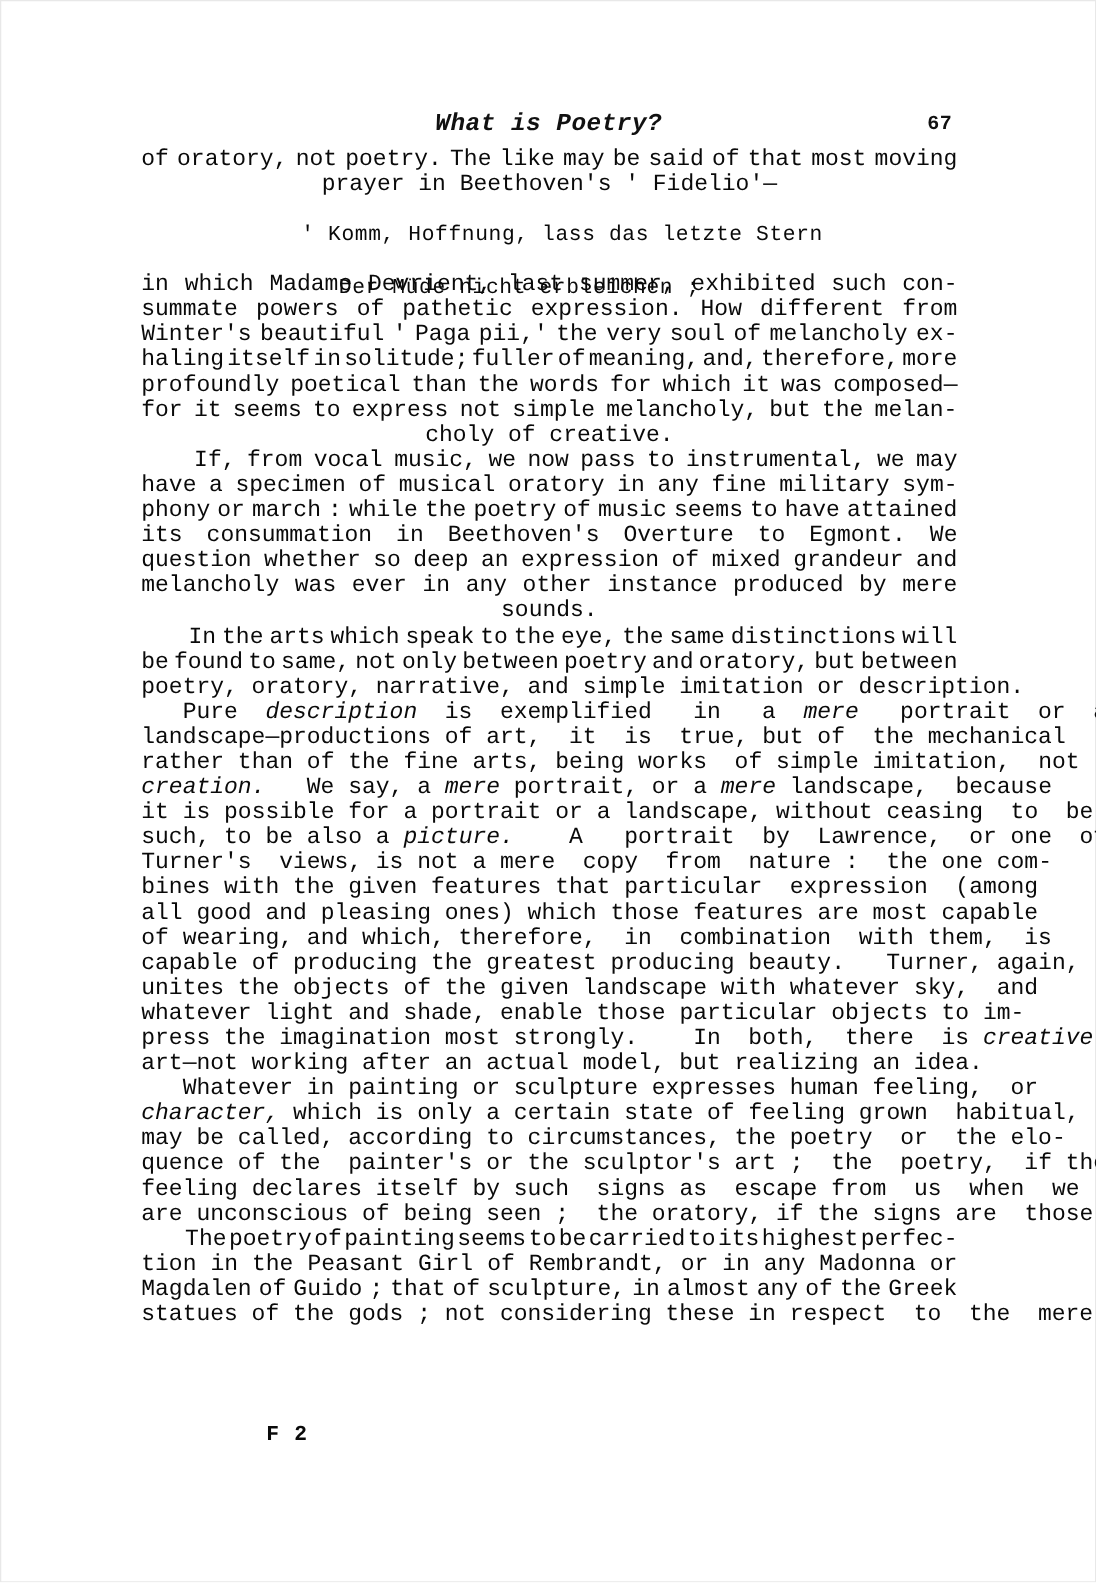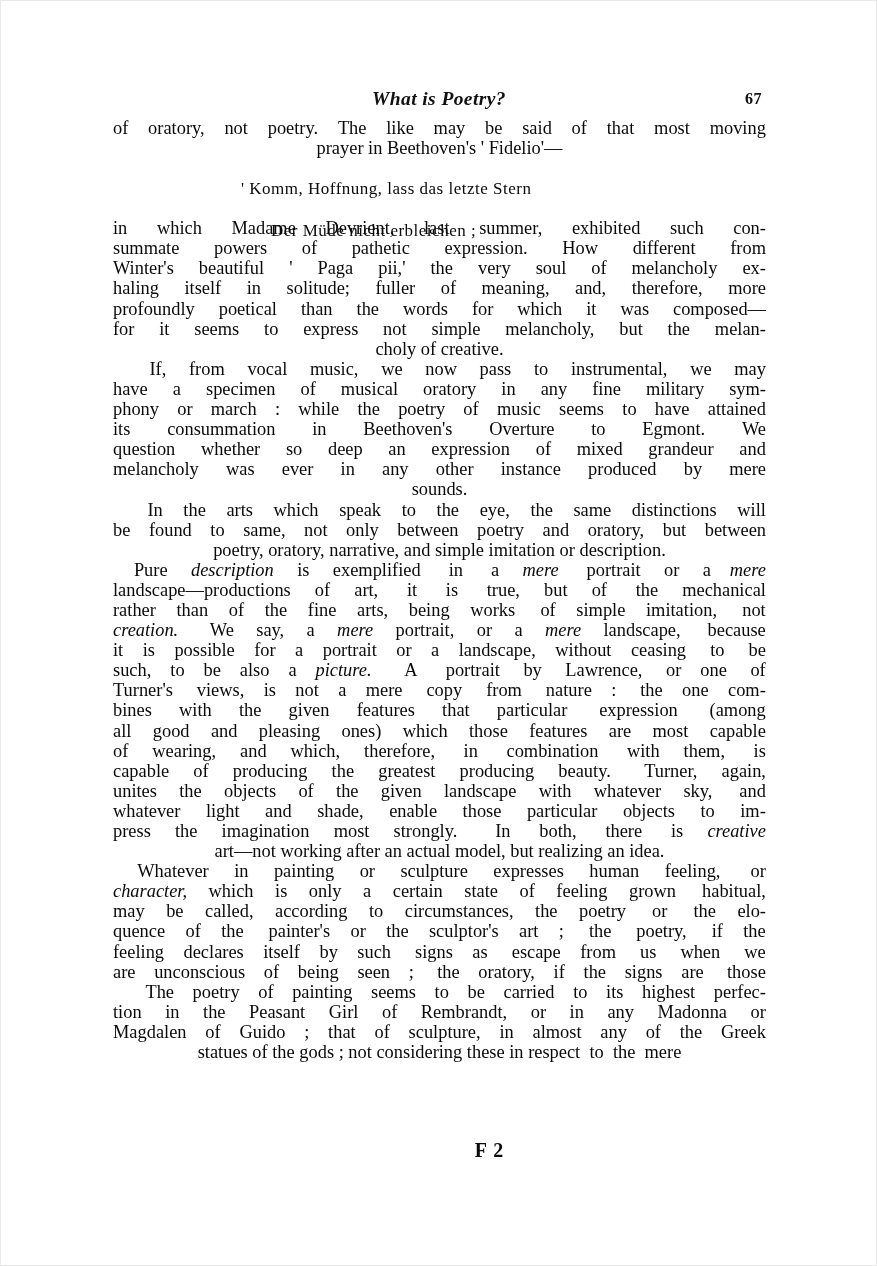--- a/index.html
+++ b/index.html
@@ -12,20 +12,21 @@
     font-family: "Liberation Serif", "DejaVu Serif", serif;
     color: #000000;
   }
   .page {
     position: relative;
     width: 877px;
     height: 1266px;
     background: #ffffff;
     box-sizing: border-box;
     overflow: hidden;
+    font-family: Liberation Mono, monospace;
   }
   .page-border {
     position: absolute;
     left: 0; top: 0;
     width: 877px;
     height: 1266px;
     border: 1px solid #e8e8e8;
     box-sizing: border-box;
     pointer-events: none;
   }
@@ -104,25 +105,25 @@
   }
   .verse .vl-1 { padding-left: 128px; }
   .verse .vl-2 { padding-left: 158px; margin-top: 20px; }
 
   
   .signature {
     position: absolute;
     left: 113px;
     top: 1139px;
     width: 653px;
-    text-align: center;
+    text-align: left;
     padding-left: 100px;
     box-sizing: border-box;
     font-weight: bold;
-    font-size: 20px;
+    font-size: 17px;
     letter-spacing: 1px;
     color: #0a0a0a;
     white-space: pre;
   }
 </style>
 </head>
 <body>
 
 <div class="page">
   <div class="page-border"></div>

